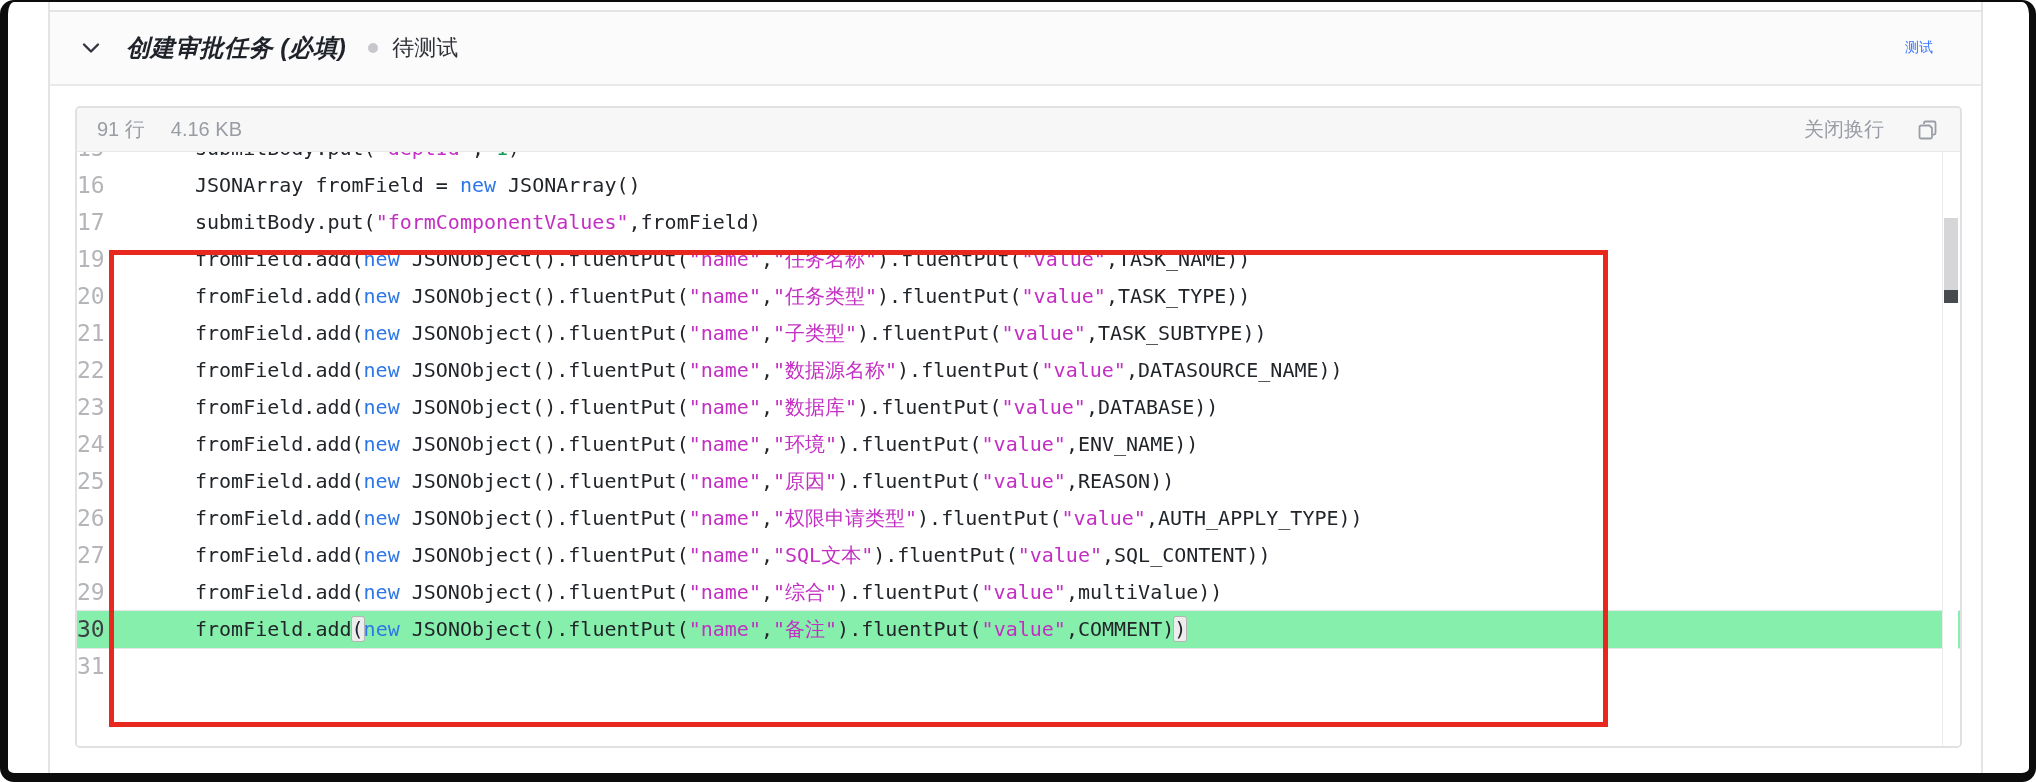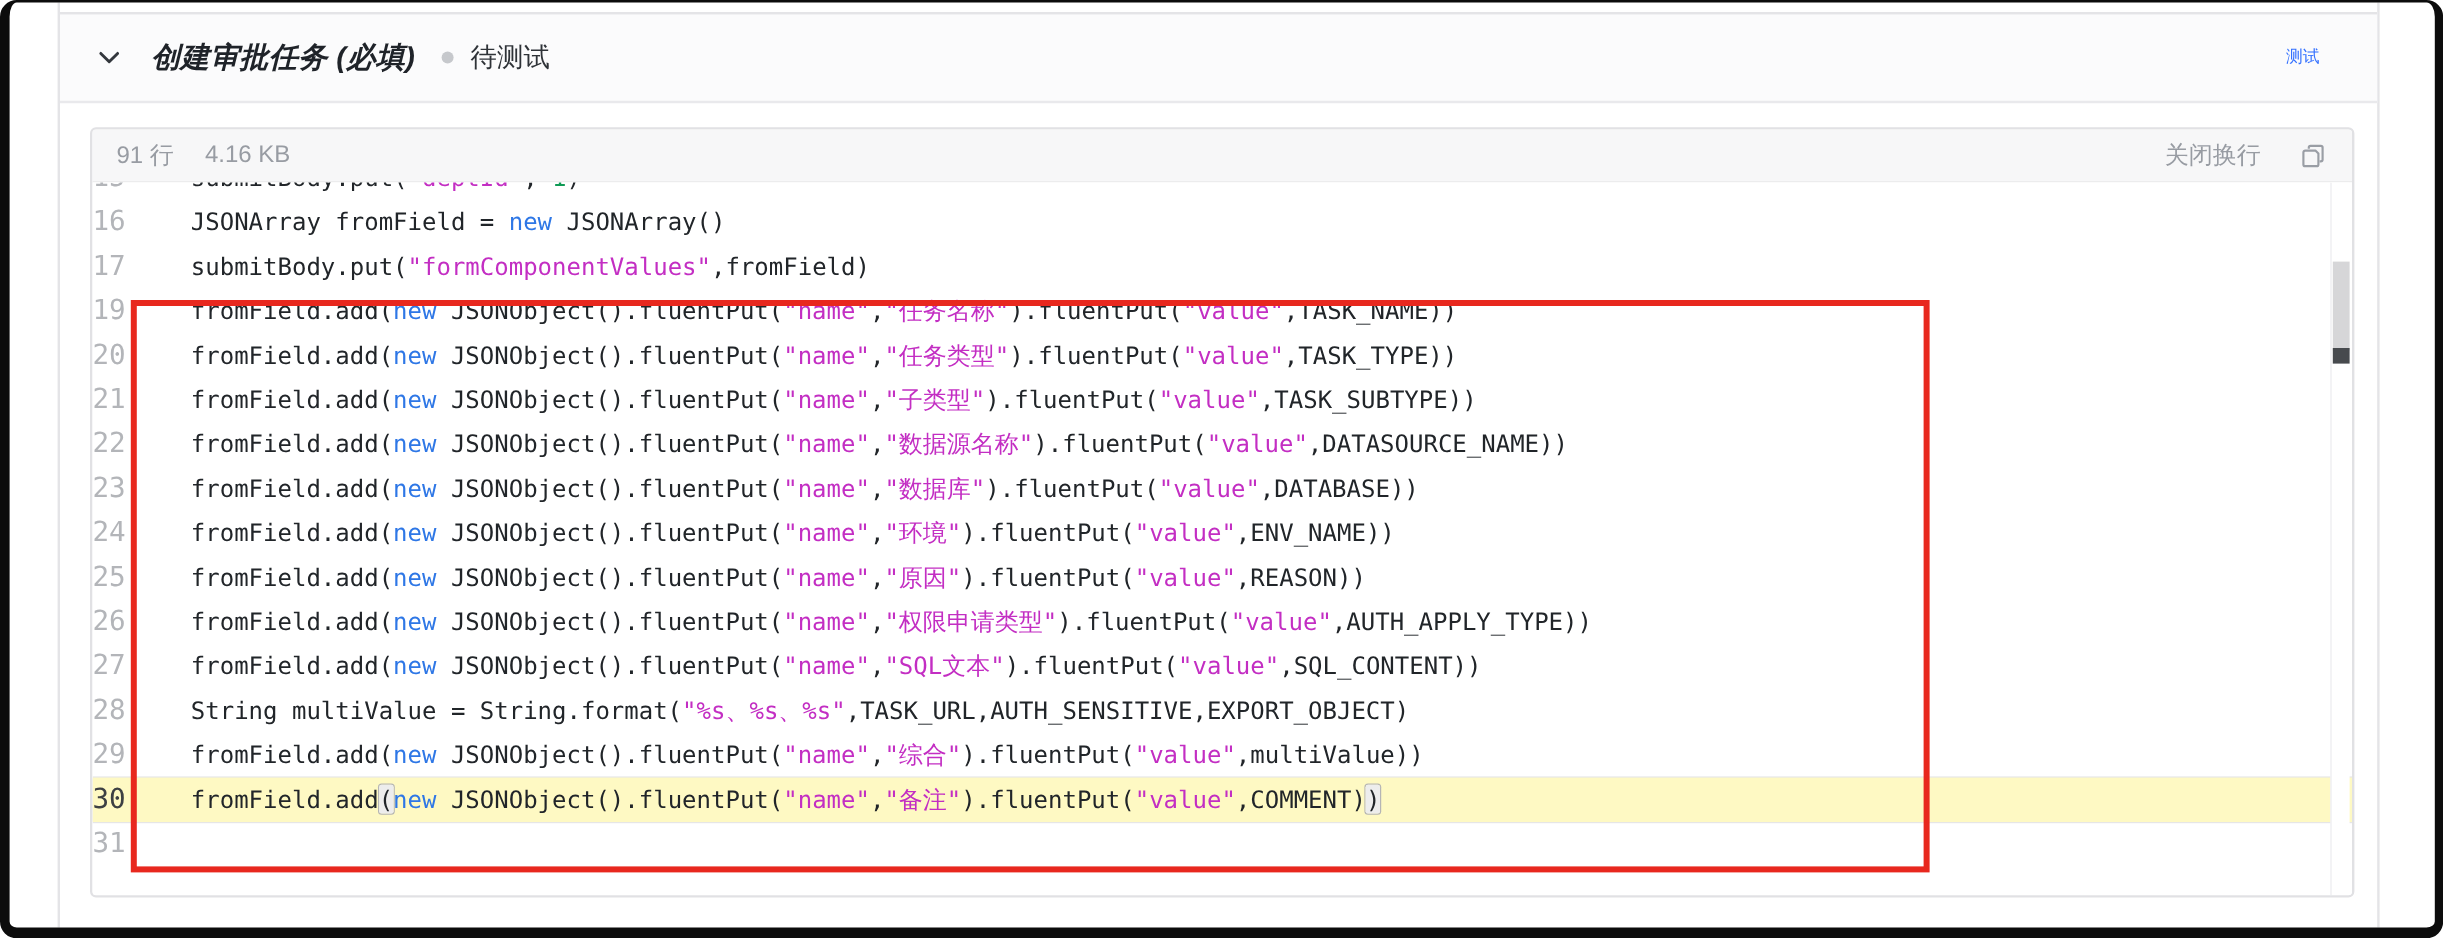--- a/index.html
+++ b/index.html
@@ -28,25 +28,25 @@
   .toolbar{height:44px;background:#f7f7f8;border-bottom:1px solid #e9e9ea;display:flex;
            align-items:center;padding:0 20px;box-sizing:border-box;color:#989ca3;font-size:20px;}
   .tb-left{display:flex;gap:26px;align-items:center;}
   .tb-spacer{flex:1;}
   .tb-right{display:flex;gap:32px;align-items:center;cursor:pointer;}
   
   .codewrap{position:absolute;left:0;right:0;top:44px;bottom:0;overflow:hidden;background:#fff;}
   .lines{margin-top:-22px;}
   .code-row{display:flex;height:37px;line-height:37px;
             font-family:"DejaVu Sans Mono","Liberation Mono",monospace;font-size:20px;}
-  .code-row.active{background:#fef9c3;box-shadow:0 -1px 0 #e6e6e6,0 1px 0 #e6e6e6;}
+  .code-row.active{background:#86efac;box-shadow:0 -1px 0 #e6e6e6,0 1px 0 #e6e6e6;}
   .gutter-num{flex:none;width:58px;text-align:left;padding-right:24px;color:#b3b5b9;
               font-size:23px;user-select:none;}
   .code-row.active .gutter-num{color:#3d4043;}
-  .code-text{white-space:pre;color:#212529;}
+  .code-text{white-space:pre;color:#212529;margin-left:36px;}
   .tok-p{color:#212529;}
   .tok-k{color:#2e77e6;}
   .tok-s{color:#c32ec3;}
   .tok-n{color:#0f9a55;}
   .tok-m{background:#ededed;box-shadow:0 0 0 1px #b5b5b5;border-radius:2px;}
   
   .scroll-track{position:absolute;right:2px;top:0;bottom:0;width:15px;border-left:1px solid #ececee;background:#fff;}
   .scroll-thumb{position:absolute;left:1px;top:66px;width:14px;height:74px;background:#d6d6d8;cursor:pointer;}
   .scroll-marker{position:absolute;left:1px;top:138px;width:14px;height:13px;background:#474a4e;}
   
@@ -137,24 +137,20 @@
           </div>
           <div class="code-row">
             <span class="gutter-num">26</span>
             <span class="code-text"><span class="tok-p">fromField.add(</span><span class="tok-k">new</span><span class="tok-p"> JSONObject().fluentPut(</span><span class="tok-s">"name"</span><span class="tok-p">,</span><span class="tok-s">"权限申请类型"</span><span class="tok-p">).fluentPut(</span><span class="tok-s">"value"</span><span class="tok-p">,AUTH_APPLY_TYPE))</span></span>
           </div>
           <div class="code-row">
             <span class="gutter-num">27</span>
             <span class="code-text"><span class="tok-p">fromField.add(</span><span class="tok-k">new</span><span class="tok-p"> JSONObject().fluentPut(</span><span class="tok-s">"name"</span><span class="tok-p">,</span><span class="tok-s">"SQL文本"</span><span class="tok-p">).fluentPut(</span><span class="tok-s">"value"</span><span class="tok-p">,SQL_CONTENT))</span></span>
           </div>
           <div class="code-row">
-            <span class="gutter-num">28</span>
-            <span class="code-text"><span class="tok-p">String multiValue = String.format(</span><span class="tok-s">"%s、%s、%s"</span><span class="tok-p">,TASK_URL,AUTH_SENSITIVE,EXPORT_OBJECT)</span></span>
-          </div>
-          <div class="code-row">
             <span class="gutter-num">29</span>
             <span class="code-text"><span class="tok-p">fromField.add(</span><span class="tok-k">new</span><span class="tok-p"> JSONObject().fluentPut(</span><span class="tok-s">"name"</span><span class="tok-p">,</span><span class="tok-s">"综合"</span><span class="tok-p">).fluentPut(</span><span class="tok-s">"value"</span><span class="tok-p">,multiValue))</span></span>
           </div>
           <div class="code-row active">
             <span class="gutter-num">30</span>
             <span class="code-text"><span class="tok-p">fromField.add</span><span class="tok-m">(</span><span class="tok-k">new</span><span class="tok-p"> JSONObject().fluentPut(</span><span class="tok-s">"name"</span><span class="tok-p">,</span><span class="tok-s">"备注"</span><span class="tok-p">).fluentPut(</span><span class="tok-s">"value"</span><span class="tok-p">,COMMENT)</span><span class="tok-m">)</span></span>
           </div>
           <div class="code-row">
             <span class="gutter-num">31</span>
             <span class="code-text"></span>

